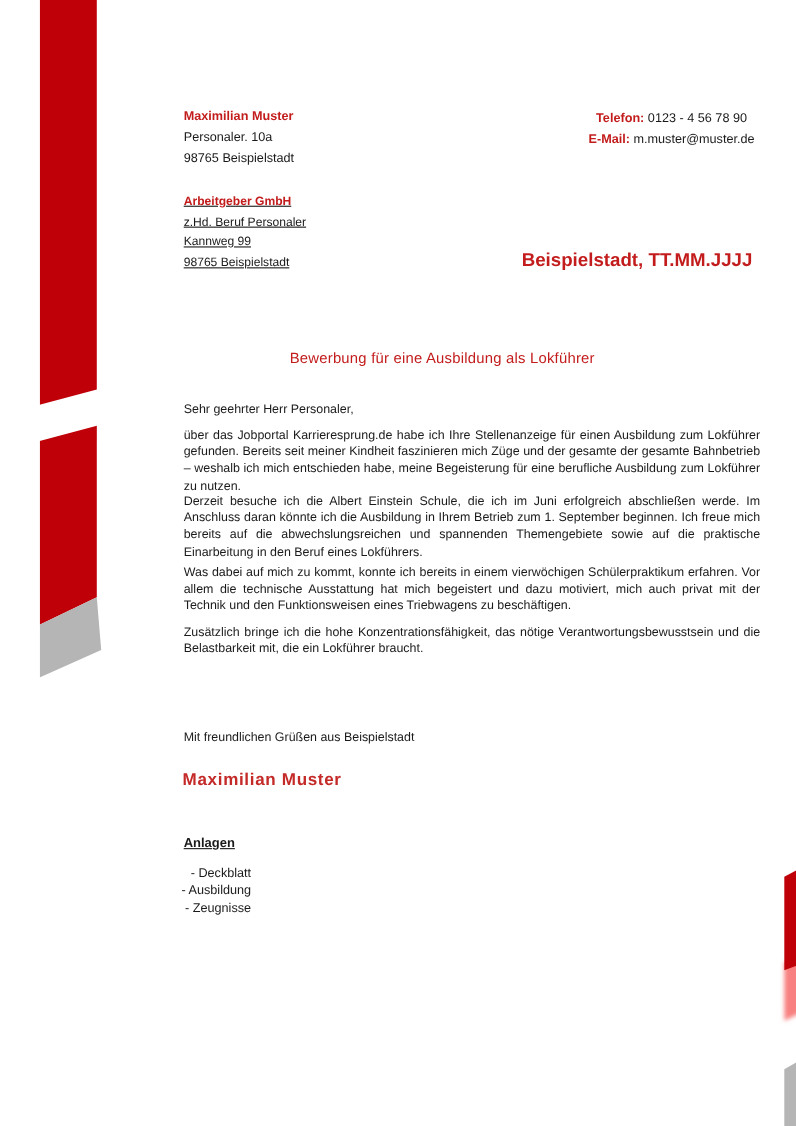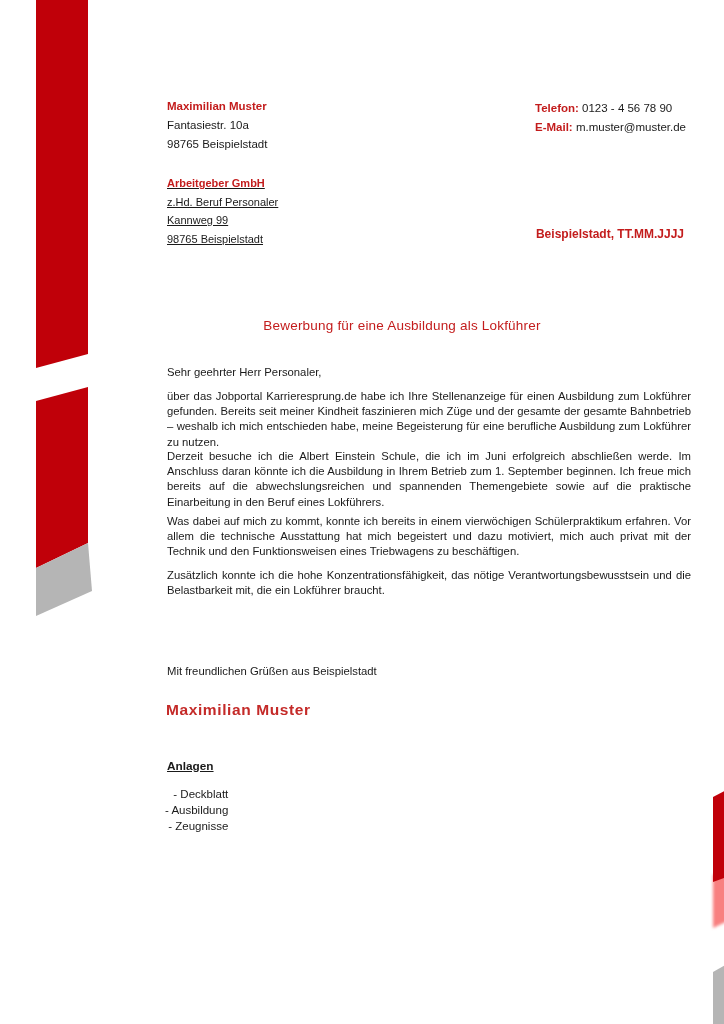--- a/index.html
+++ b/index.html
@@ -15,25 +15,25 @@
   .decor {
     position: absolute;
     left: 0; top: 0;
     width: 724px; height: 1024px;
     pointer-events: none;
   }
   .abs { position: absolute; }
 
   .sender-block { left: 131px; top: 97px; font-size: 11.5px; line-height: 19px; }
   .sender-name { font-weight: bold; }
-  .contact-block { right: 74px; top: 99px; font-size: 11.5px; line-height: 19px; text-align: left; }
+  .contact-block { right: 74px; top: 99px; font-size: 11.5px; line-height: 19px; text-align: center; }
   .contact-label { font-weight: bold; }
   .recipient-block { left: 131px; top: 174px; font-size: 11px; line-height: 18.5px; text-decoration: underline; }
   .recipient-company { font-weight: bold; }
-  .date-line { right: 76px; top: 227px; font-size: 12px; font-weight: bold; }
+  .date-line { right: 76px; top: 227px; font-size: 17px; font-weight: bold; }
 
   .subject { left: 77px; right: 69px; top: 318px; text-align: center; font-size: 13.5px; font-weight: normal; letter-spacing: 0.2px; }
 
   .salutation { left: 131px; top: 366px; font-size: 11.3px; }
 
   .body-par { left: 131px; width: 524px; font-size: 11.3px; line-height: 15.2px; text-align: justify; margin: 0; }
   .p1 { top: 389px; }
   .p2 { top: 449px; }
   .p3 { top: 514px; }
   .p4 { top: 568px; }
@@ -63,21 +63,21 @@
     <polygon points="0,401 52,387 52,543 0,568" fill="#c00009"></polygon>
     <polygon points="0,568 52,543 56,591 0,616" fill="#b5b5b5"></polygon>
 
     <polygon filter="url(#softblur)" points="677,875 724,858 724,906 677,928" fill="#f88080"></polygon>
     <polygon points="677,797 724,772 724,865 677,882" fill="#c00009"></polygon>
     <polygon points="677,972 724,945 724,1024 677,1024" fill="#b5b5b5"></polygon>
   </svg>
 
   <div class="abs sender-block">
     <div class="sender-name red-text" style="color: rgb(195, 28, 28);">Maximilian Muster</div>
-    <div>Fantasiestr. 10a</div>
+    <div>Personaler. 10a</div>
     <div>98765 Beispielstadt</div>
   </div>
 
   <div class="abs contact-block">
     <div>
       <span class="contact-label red-text" style="color: rgb(195, 28, 28);">Telefon:</span>
       <span>0123 - 4 56 78 90</span>
     </div>
     <div>
       <span class="contact-label red-text" style="color: rgb(195, 28, 28);">E-Mail:</span>
@@ -94,21 +94,21 @@
 
   <div class="abs date-line red-text" style="color: rgb(195, 28, 28);">Beispielstadt, TT.MM.JJJJ</div>
 
   <div class="abs subject red-text" style="color: rgb(195, 28, 28);">Bewerbung für eine Ausbildung als Lokführer</div>
 
   <div class="abs salutation">Sehr geehrter Herr Personaler,</div>
 
   <p class="abs body-par p1">über das Jobportal Karrieresprung.de habe ich Ihre Stellenanzeige für einen Ausbildung zum Lokführer gefunden. Bereits seit meiner Kindheit faszinieren mich Züge und der gesamte der gesamte Bahnbetrieb – weshalb ich mich entschieden habe, meine Begeisterung für eine berufliche Ausbildung zum Lokführer zu nutzen.</p>
   <p class="abs body-par p2">Derzeit besuche ich die Albert Einstein Schule, die ich im Juni erfolgreich abschließen werde. Im Anschluss daran könnte ich die Ausbildung in Ihrem Betrieb zum 1. September beginnen. Ich freue mich bereits auf die abwechslungsreichen und spannenden Themengebiete sowie auf die praktische Einarbeitung in den Beruf eines Lokführers.</p>
   <p class="abs body-par p3">Was dabei auf mich zu kommt, konnte ich bereits in einem vierwöchigen Schülerpraktikum erfahren. Vor allem die technische Ausstattung hat mich begeistert und dazu motiviert, mich auch privat mit der Technik und den Funktionsweisen eines Triebwagens zu beschäftigen.</p>
-  <p class="abs body-par p4">Zusätzlich konnte ich die hohe Konzentrationsfähigkeit, das nötige Verantwortungsbewusstsein und die Belastbarkeit mit, die ein Lokführer braucht.</p>
+  <p class="abs body-par p4">Zusätzlich bringe ich die hohe Konzentrationsfähigkeit, das nötige Verantwortungsbewusstsein und die Belastbarkeit mit, die ein Lokführer braucht.</p>
 
   <div class="abs closing">Mit freundlichen Grüßen aus Beispielstadt</div>
   <div class="abs signature" style="color: rgb(196, 42, 40);">Maximilian Muster</div>
 
   <div class="abs enclosures-title">Anlagen</div>
   <div class="abs enclosures-list">
     <div>- Deckblatt</div>
     <div>- Ausbildung</div>
     <div>- Zeugnisse</div>
   </div>

